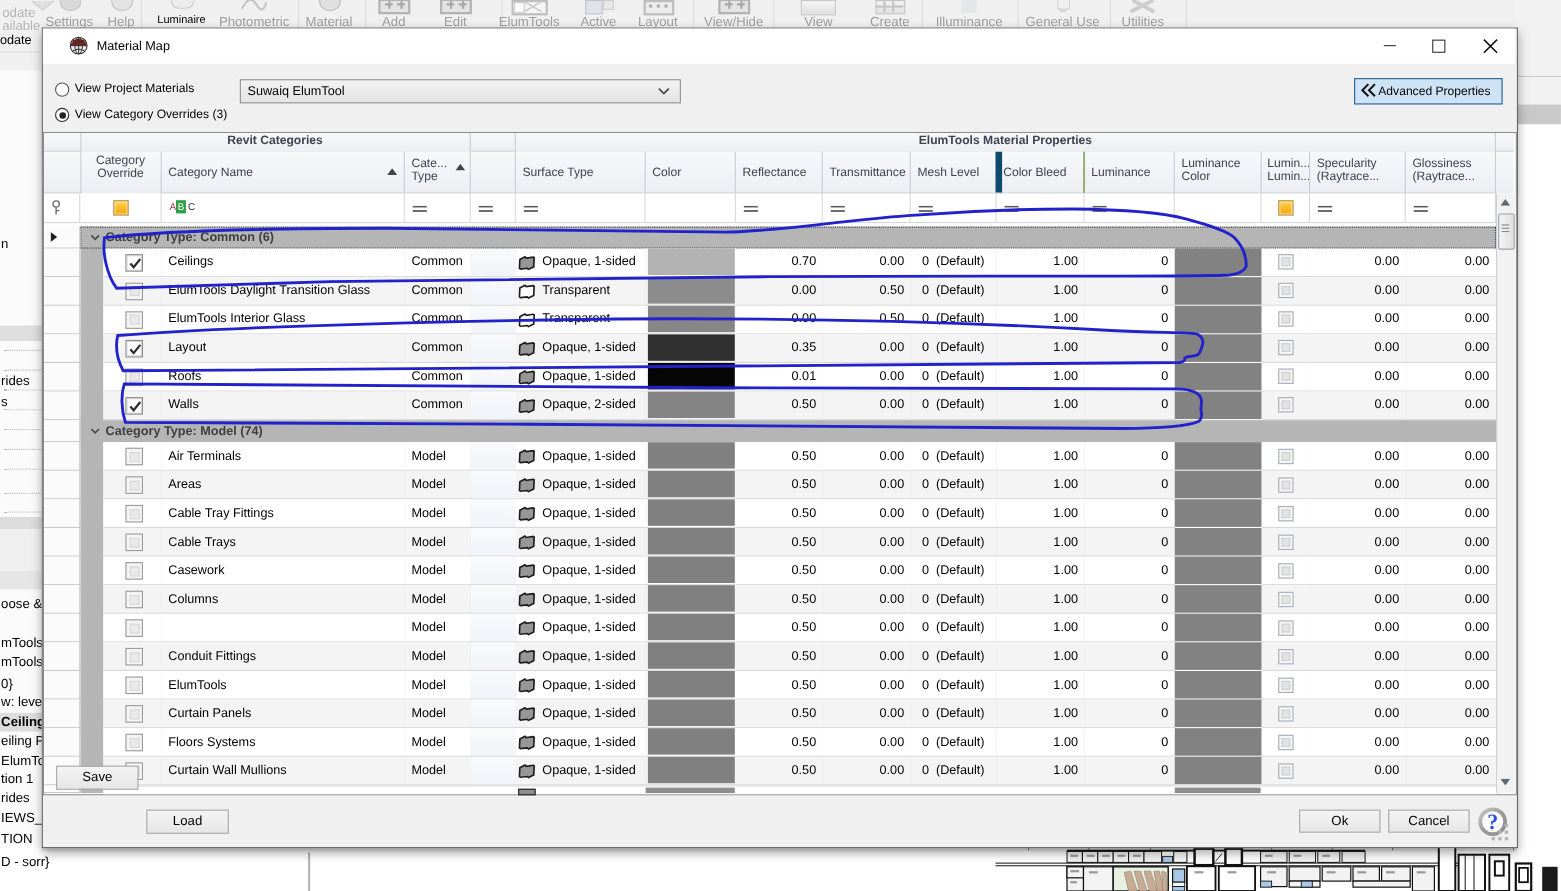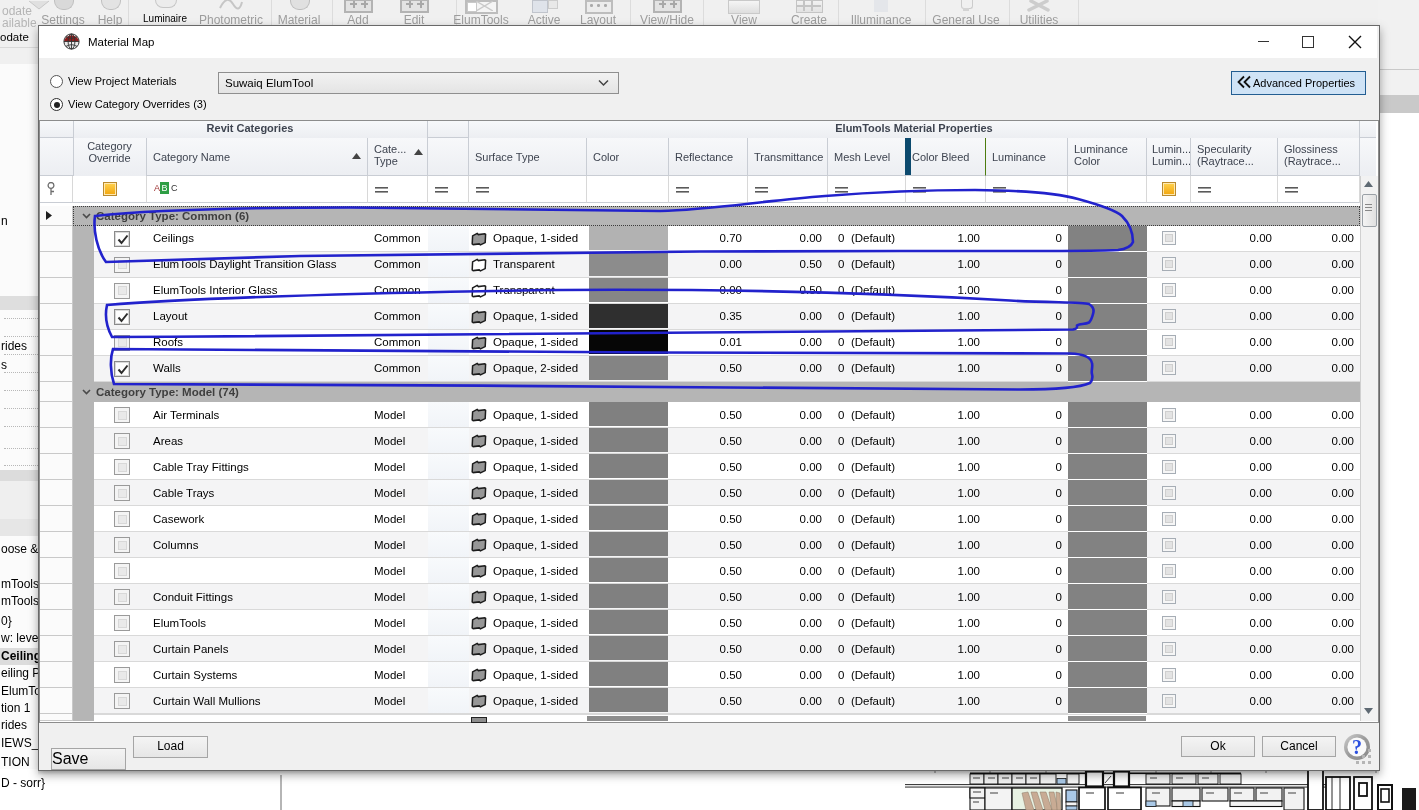--- a/index.html
+++ b/index.html
@@ -1191,21 +1191,21 @@
   </div>
 <div style="position:absolute;left:1278px;top:636px;width:82px;height:25px;background:#f4f4f5;border-bottom:1px solid #d9d9d9;">
     <div style="position:absolute;right:6px;top:50%;transform:translateY(-50%);">0.00</div>
   </div>
 <div style="position:absolute;left:94px;top:662px;width:53px;height:25px;background:#ffffff;border-right:1px solid #d9d9d9;border-bottom:1px solid #d9d9d9;">
     <div style="position:absolute;left:20px;top:5px;width:14px;height:14px;background:#f4f4f4;border:1px solid #9a9a9a;">
       <div style="position:absolute;left:2.5px;top:2.5px;width:7px;height:7px;background:#e9e9e9;border:1px solid #d8d8d8;"></div>
     </div>
   </div>
 <div style="position:absolute;left:147px;top:662px;width:221px;height:25px;background:#ffffff;border-right:1px solid #d9d9d9;border-bottom:1px solid #d9d9d9;">
-    <div style="position:absolute;left:6px;top:50%;transform:translateY(-50%);white-space:nowrap;">Curtain Systems</div>
+    <div style="position:absolute;left:6px;top:50%;transform:translateY(-50%);white-space:nowrap;">Floors Systems</div>
   </div>
 <div style="position:absolute;left:368px;top:662px;width:60px;height:25px;background:#ffffff;border-right:1px solid #d9d9d9;border-bottom:1px solid #d9d9d9;">
     <div style="position:absolute;left:6px;top:50%;transform:translateY(-50%);white-space:nowrap;">Model</div>
   </div>
 <div style="position:absolute;left:428px;top:662px;width:41px;height:25px;background:linear-gradient(#f8fafc,#f1f4f8);border-right:1px solid #d9d9d9;border-bottom:1px solid #d9d9d9;"></div>
 <div style="position:absolute;left:469px;top:662px;width:118px;height:25px;background:#ffffff;border-right:1px solid #d9d9d9;border-bottom:1px solid #d9d9d9;">
     <svg width="16" height="15" viewBox="0 0 16 15" style="position:absolute;left:2px;top:6px">
       <path d="M1.6 3.9 L6.2 1.4 L7.4 2.6 L13.8 1.7 L14.6 2.3 L14.2 10.6 L9.4 12.9 L8.2 11.9 L2.2 12.6 L1.2 11.9 Z" fill="#979797" stroke="#1c1c1c" stroke-width="1.5"></path>
     </svg>
     <div style="position:absolute;left:24px;top:50%;transform:translateY(-50%);white-space:nowrap;">Opaque, 1-sided</div>
@@ -1325,21 +1325,21 @@
 <div class="abs" style="left:1361.5px;top:194px;width:13px;height:31px;background:linear-gradient(90deg,#f4f4f4,#e0e0e0);border:1px solid #9aa0a6;border-radius:2px;">
     <div style="position:absolute;left:2px;top:9px;width:7px;height:1.2px;background:#888;"></div>
     <div style="position:absolute;left:2px;top:12px;width:7px;height:1.2px;background:#888;"></div>
     <div style="position:absolute;left:2px;top:15px;width:7px;height:1.2px;background:#888;"></div>
   </div>
 <div class="abs" style="left:1361px;top:701px;width:15px;height:19px;background:#f2f2f2;">
     <svg width="9" height="6" style="position:absolute;left:3px;top:7px">
       <path d="M0 0 L9 0 L4.5 6 Z" fill="#5f6a73"></path>
     </svg>
   </div>
-<div class="abs" style="left:51px;top:748px;width:73px;height:20px;background:linear-gradient(#f4f4f4,#e6e6e6);border:1px solid #a5a5a5;font-size:16px;color:#000;line-height:19px;">Save</div>
+<div class="abs" style="left:51px;top:696px;width:73px;height:20px;background:linear-gradient(#f4f4f4,#e6e6e6);border:1px solid #a5a5a5;text-align:center;font-size:12px;color:#000;line-height:19px;">Save</div>
 <div class="abs" style="left:133px;top:736px;width:73px;height:20px;background:linear-gradient(#f4f4f4,#e6e6e6);border:1px solid #a5a5a5;text-align:center;font-size:12px;color:#000;line-height:19px;">Load</div>
 <div class="abs" style="left:1181px;top:736px;width:72px;height:19px;background:linear-gradient(#f4f4f4,#e6e6e6);border:1px solid #a5a5a5;text-align:center;font-size:12px;color:#000;line-height:18px;">Ok</div>
 <div class="abs" style="left:1262px;top:736px;width:72px;height:19px;background:linear-gradient(#f4f4f4,#e6e6e6);border:1px solid #a5a5a5;text-align:center;font-size:12px;color:#000;line-height:18px;">Cancel</div>
 <svg class="abs" style="left:1342px;top:732px;" width="30" height="30" viewBox="0 0 30 30">
 <defs>
       <linearGradient id="ringg" x1="0" y1="0" x2="1" y2="1">
 <stop offset="0" stop-color="#cfcfcf"></stop>
         <stop offset="0.5" stop-color="#9a9a9a"></stop>
         <stop offset="1" stop-color="#8a8a8a"></stop>
 </linearGradient>

